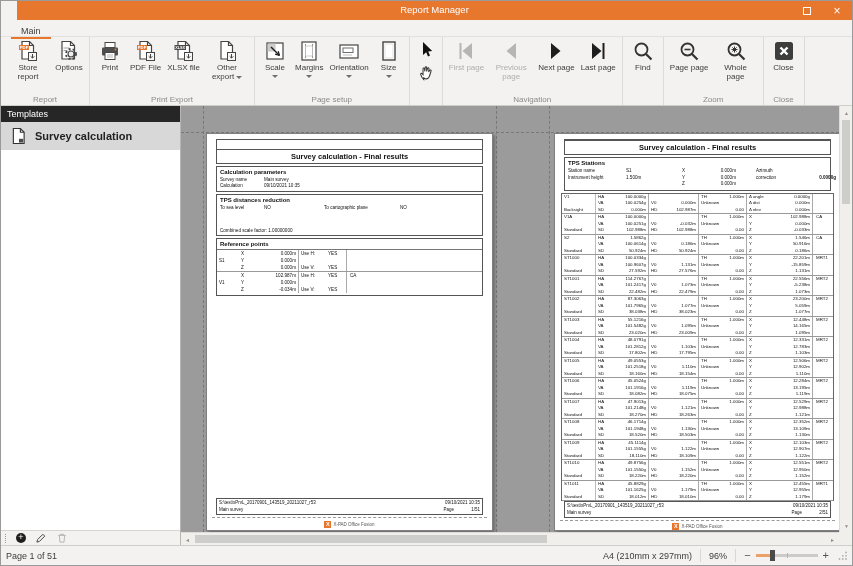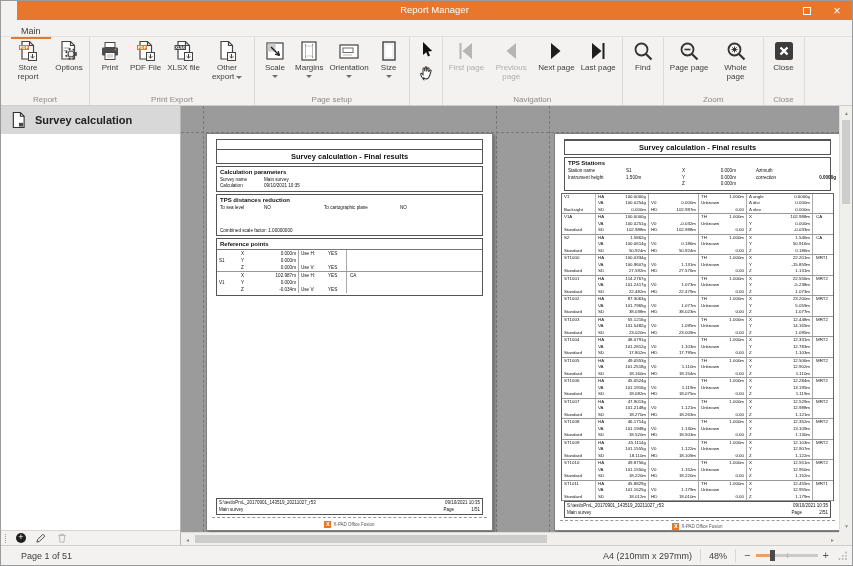--- a/index.html
+++ b/index.html
@@ -87,21 +87,21 @@
   
   .vscroll { position:absolute; top:0; right:0; width:13px; bottom:13px; background:#f0efec; border-left:1px solid #dddcd9; }
   .hscroll { position:absolute; left:0; right:13px; bottom:0; height:13px; background:#f0efec; border-top:1px solid #dddcd9; }
   .sb-arrow { position:absolute; width:13px; height:13px; color:#8f8f8f; font-size:5px; display:flex; align-items:center; justify-content:center; }
   .vthumb { position:absolute; left:2px; right:2px; top:14px; height:84px; background:#cdcdcb; }
   .hthumb { position:absolute; top:2px; bottom:2px; left:14px; width:352px; background:#cdcdcb; }
   .scorner { position:absolute; right:0; bottom:0; width:13px; height:13px; background:#f0efec; }
 
   
   .statusbar { position:absolute; left:0; right:0; bottom:0; height:20px; background:#f3f2f0; border-top:1px solid #cfcecb; font-size:9px; color:#3c3c3c; display:flex; align-items:center; }
-  .st-left { padding-left:20px; }
+  .st-left { padding-left:5px; }
   .st-right { margin-left:auto; display:flex; align-items:center; gap:8px; padding-right:4px; }
   .st-sep { width:1px; height:13px; background:#d8d7d4; }
   .slider { display:flex; align-items:center; gap:5px; }
   .sl-sign { font-size:11px; color:#555; line-height:1; }
   .sl-track { position:relative; width:62px; height:3px; background:#cbcbc9; }
   .sl-fill { position:absolute; left:0; top:0; height:3px; width:16px; background:#eaa069; }
   .sl-tick { position:absolute; left:31px; top:-1px; width:1px; height:5px; background:#b5b5b3; }
   .sl-handle { position:absolute; left:14px; top:-4px; width:5px; height:11px; background:#4a4a4a; }
 </style>
 </head>
@@ -335,20 +335,21 @@
             <span>Close</span>
           </div>
         </div>
         <div class="rcap">Close</div>
       </div>
 
     </div>
   </div>
 
   <div class="sidebar">
+    <div class="sb-header">Templates</div>
     <div class="sb-item">
       <svg width="15" height="18" viewBox="0 0 16 19">
           <path d="M2.5 1.5h7.5l4 4V17.5h-11.5z" fill="#fff" stroke="#333" stroke-width="1.2"></path>
           <path d="M10 1.5v4h4" fill="none" stroke="#333" stroke-width="1.2"></path>
           <rect x="8.5" y="12.5" width="4.5" height="4" fill="#4a4a4a"></rect>
         </svg>
       <span class="sb-item-label">Survey calculation</span>
     </div>
     <div class="sb-toolbar">
       <span class="sb-grip"></span>
@@ -1045,21 +1046,21 @@
       <span class="sb-arrow" style="right:0">►</span>
     </div>
     <div class="scorner"></div>
   </div>
 
   <div class="statusbar">
     <span class="st-left">Page 1 of 51</span>
     <div class="st-right">
       <span>A4 (210mm x 297mm)</span>
       <span class="st-sep"></span>
-      <span>48%</span>
+      <span>96%</span>
       <span class="st-sep"></span>
       <div class="slider">
         <span class="sl-sign">−</span>
         <span class="sl-track">
           <span class="sl-fill"></span>
           <span class="sl-tick"></span>
           <span class="sl-handle"></span>
         </span>
         <span class="sl-sign">+</span>
       </div>

